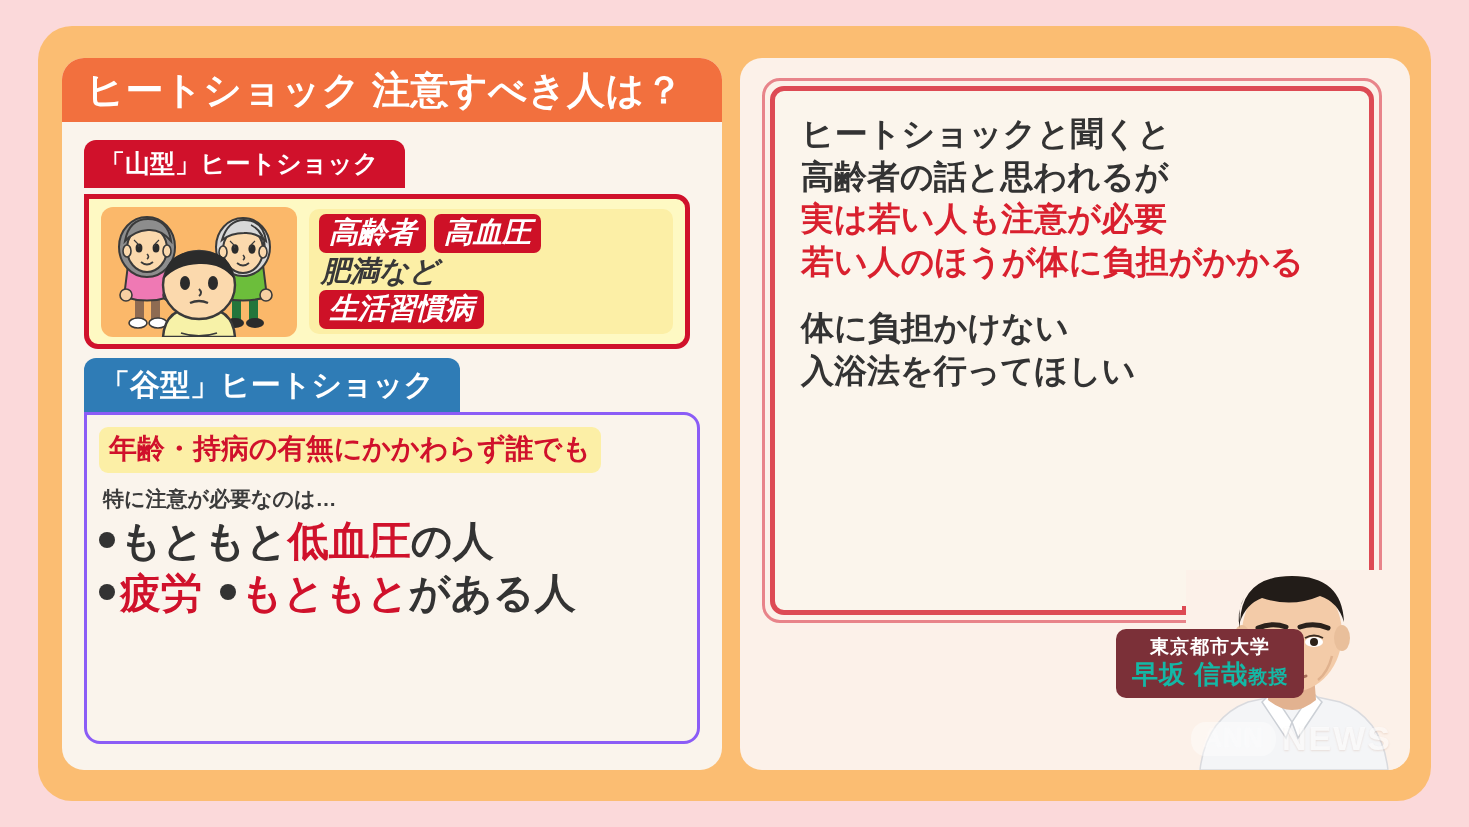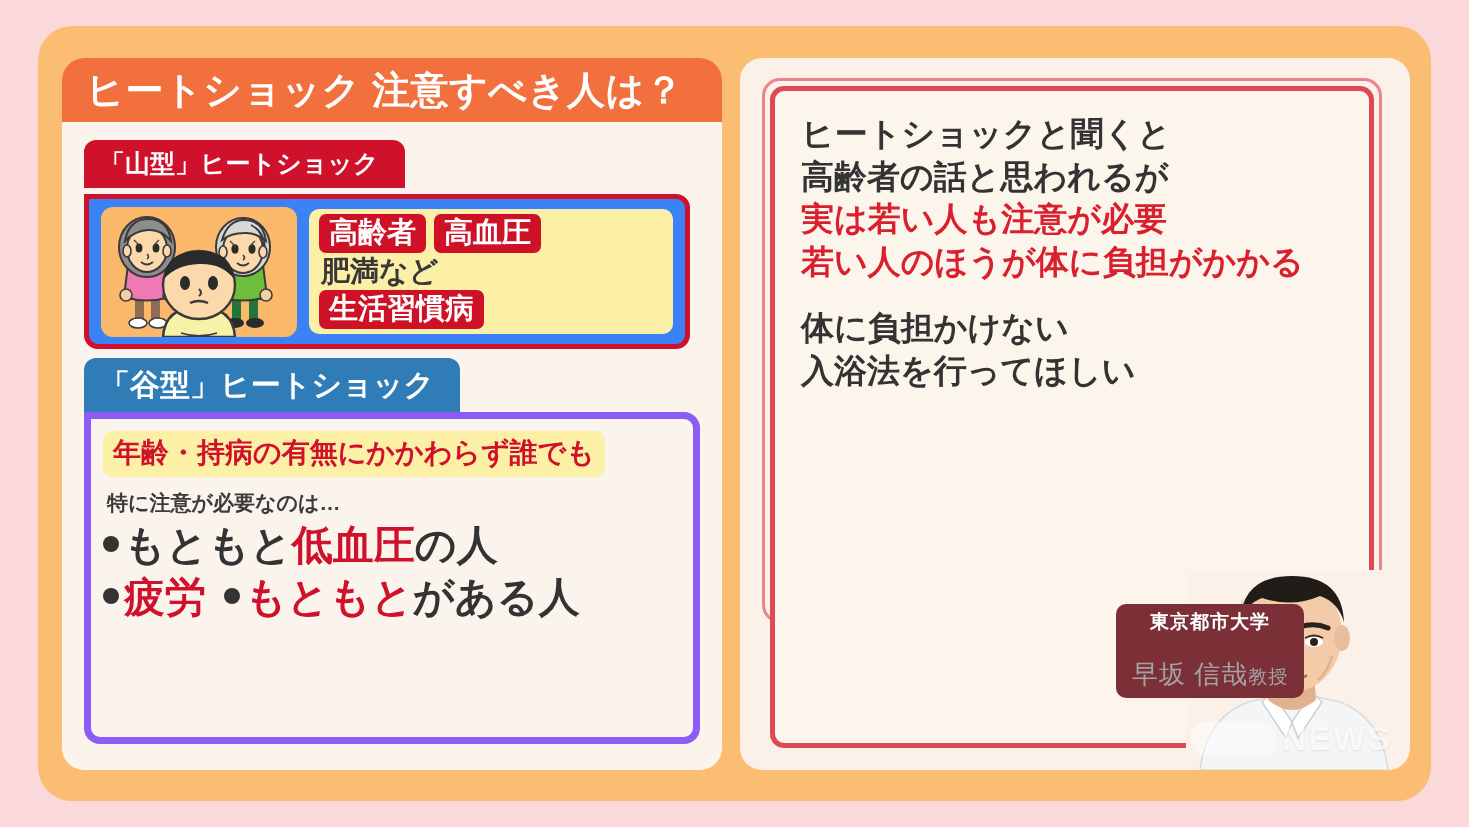--- a/index.html
+++ b/index.html
@@ -51,26 +51,27 @@
     background: #d0112b;
     border-radius: 12px 12px 0 0;
     padding: 7px 26px 8px 16px;
   }
   .sec-a-tab span {
     color: #fff; font-size: 25px; font-weight: bold; white-space: nowrap;
   }
   .sec-a-body {
     position: absolute; left: 22px; top: 136px;
     width: 606px; height: 155px;
-    background: #3b82f6;
+    background: #fef9c3;
     border: 5px solid #d0112b;
     border-radius: 0 14px 14px 14px;
     box-sizing: border-box;
     display: flex; align-items: center; gap: 12px;
     padding: 10px 12px;
+    font-style: italic;
   }
 
   
   .illus {
     width: 196px; height: 130px;
     background: #fbb86a;
     border-radius: 12px;
     position: relative;
     overflow: hidden;
     flex: 0 0 auto;
@@ -107,21 +108,21 @@
     border-radius: 12px 12px 0 0;
     padding: 7px 26px 8px 16px;
   }
   .sec-b-tab span {
     color: #fff; font-size: 30px; font-weight: bold; white-space: nowrap;
   }
   .sec-b-body {
     position: absolute; left: 22px; top: 354px;
     width: 616px; height: 332px;
     background: #faf4ec;
-    border: 7px solid #8b5cf6;
+    border: 3px solid #8b5cf6;
     border-radius: 0 16px 16px 16px;
     box-sizing: border-box;
     padding: 12px 10px 10px 12px;
   }
   .yellow-band {
     background: #fcefa6;
     border-radius: 9px;
     padding: 3px 10px 5px 10px;
     display: inline-block;
   }
@@ -165,21 +166,21 @@
     position: absolute;
     left: 22px; top: 20px;
     width: 620px; height: 545px;
     border: 3px solid #e8848a;
     border-radius: 18px;
     box-sizing: border-box;
   }
   .bubble-inner {
     position: absolute;
     left: 30px; top: 28px;
-    width: 604px; height: 662px;
+    width: 604px; height: 529px;
     border: 5px solid #dd4a54;
     border-radius: 14px;
     background: #fbf5ec;
     box-sizing: border-box;
     padding: 22px 16px 10px 26px;
   }
   .bubble-line {
     font-size: 33px; font-weight: bold;
     line-height: 1.29;
     color: #333333;
@@ -212,24 +213,23 @@
     border-radius: 10px;
     padding: 6px 16px 8px 16px;
     text-align: center;
     z-index: 5;
   }
   .np-org {
     color: #ffffff; font-size: 19px; font-weight: bold;
     letter-spacing: 1px; line-height: 1.25;
   }
   .np-name {
-    color: #a3a3a3; font-size: 26px; font-weight: normal;
+    color: #14b8a6; font-size: 26px; font-weight: bold;
     letter-spacing: 1px; line-height: 1.2;
     white-space: nowrap;
-    margin-top: 25px;
   }
   .np-name .title-sm { font-size: 19px; }
 
   
   .watermark {
     position: absolute;
     right: 18px; bottom: 12px;
     display: flex; align-items: center; gap: 6px;
     opacity: .55;
     z-index: 6;

